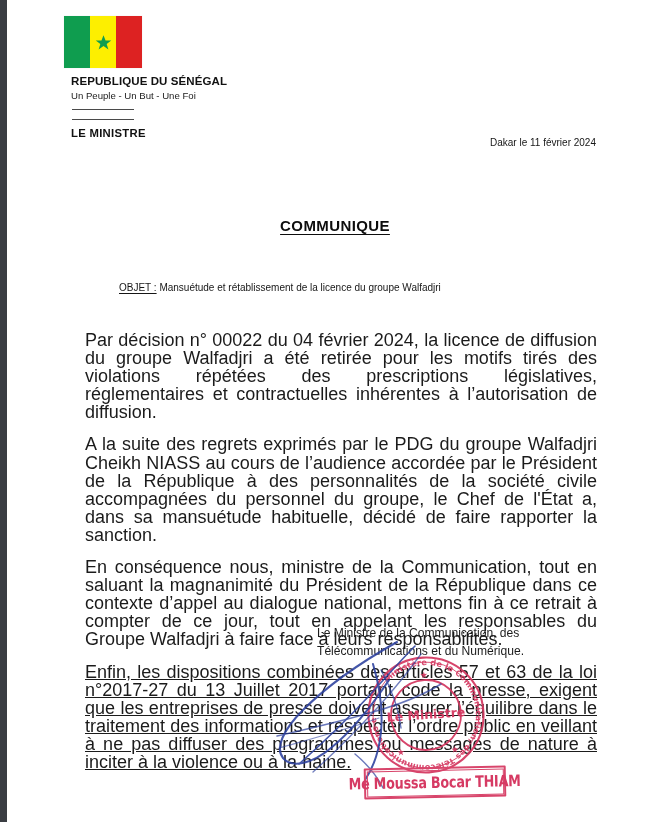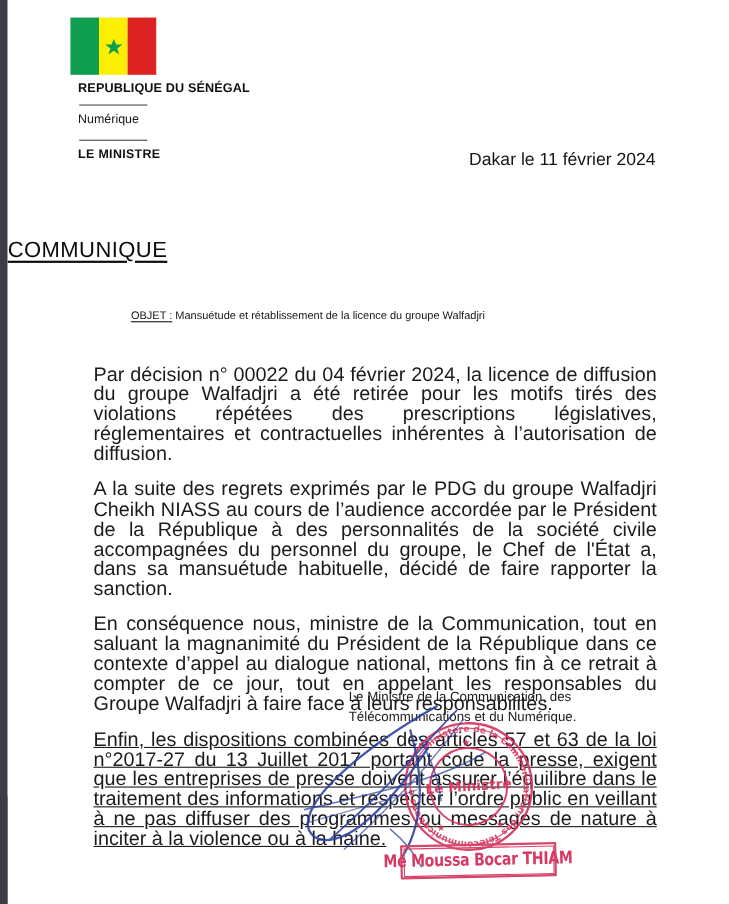--- a/index.html
+++ b/index.html
@@ -90,33 +90,34 @@
     font-weight: bold;
     letter-spacing: 0.3px;
     color: #111;
   }
 
   
   .date-line {
     position: absolute;
     right: 67px;
     top: 137px;
-    font-size: 16px;
+    font-size: 10px;
     color: #161616;
     white-space: nowrap;
   }
 
   
   .doc-title {
     position: absolute;
     left: 0;
     top: 217px;
     width: 656px;
-    font-size: 20px;
-    font-weight: normal;
+    text-align: center;
+    font-size: 15px;
+    font-weight: bold;
     letter-spacing: 0.4px;
     color: #0d0d0d;
   }
   .doc-title span { text-decoration: underline; text-underline-offset: 2.5px; }
 
   
   .objet {
     position: absolute;
     left: 112px;
     top: 282px;
@@ -227,23 +228,23 @@
         <svg width="17" height="17" viewBox="0 0 24 24" style="position:absolute;left:-8.5px;top:-8.5px">
           <polygon points="12,1.6 14.9,9.1 22.9,9.1 16.5,14.1 18.9,21.8 12,17.1 5.1,21.8 7.5,14.1 1.1,9.1 9.1,9.1" fill="#0f9d4f"></polygon>
         </svg>
       </div>
     </div>
     <div class="flag-band" style="background:#dd2222"></div>
   </div>
 
   <div class="hdr">
     <div class="hdr-country">REPUBLIQUE DU SÉNÉGAL</div>
+    <div class="hdr-motto">Un Peuple - Un But - Une Foi</div>
     <div class="rule"></div>
     <div class="hdr-ministry">
-      <div>Numérique</div>
     </div>
     <div class="rule second"></div>
     <div class="hdr-minister">LE MINISTRE</div>
   </div>
 
   <div class="date-line">Dakar le 11 février 2024</div>
 
   <div class="doc-title">
     <span>COMMUNIQUE</span>
   </div>

